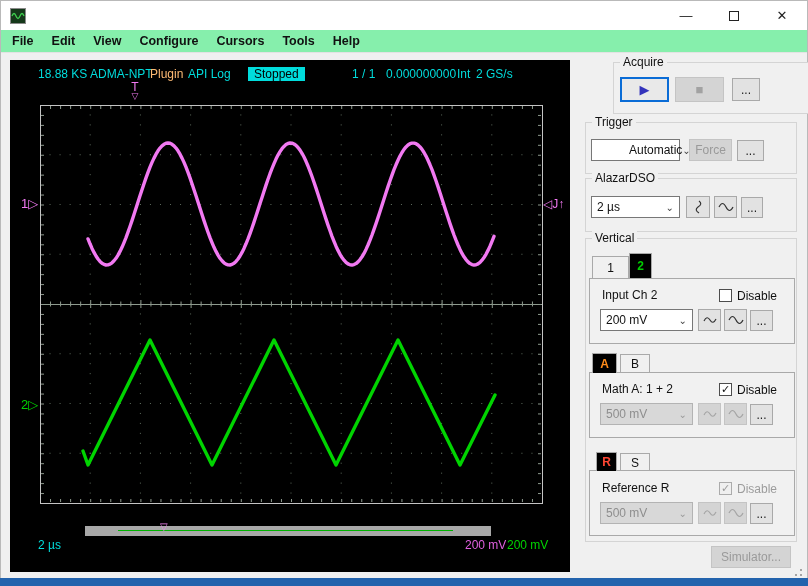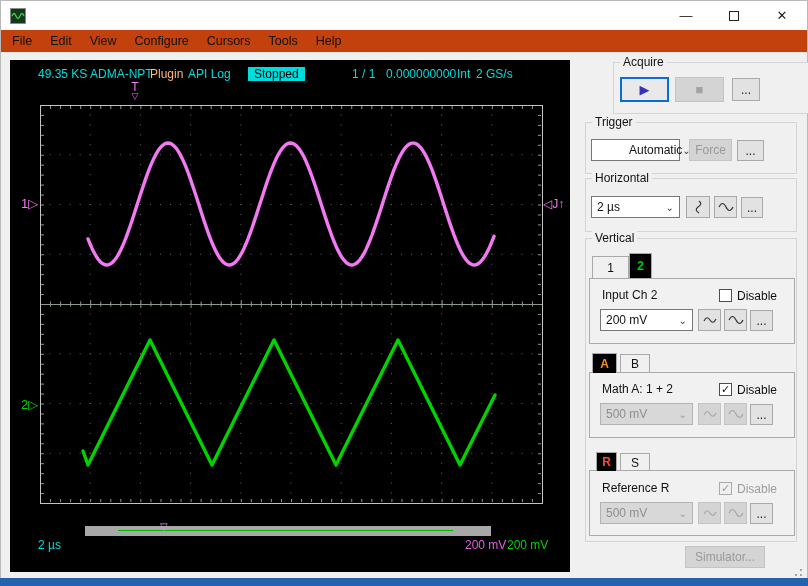--- a/index.html
+++ b/index.html
@@ -10,22 +10,22 @@
   
   .titlebar { position:absolute; left:1px; top:1px; width:806px; height:29px; background:#ffffff; }
   .app-icon { position:absolute; left:9px; top:7px; width:16px; height:16px; }
   .title-text { position:absolute; left:32px; top:7px; font-size:12.5px; color:#111; white-space:nowrap; }
   .win-btn { position:absolute; top:0; width:46px; height:29px; display:flex; align-items:center; justify-content:center; color:#222; }
   .wb-min { left:662px; font-size:13px; }
   .wb-max-glyph { width:10px; height:10px; border:1px solid #222; display:inline-block; }
   .wb-close { font-size:13px; }
 
   
-  .menubar { position:absolute; left:1px; top:30px; width:806px; height:23px; background:#c2410c;
-             border-bottom:1px solid #e3e3e3; display:flex; align-items:center; padding-left:2px; }
+  .menubar { position:absolute; left:1px; top:30px; width:806px; height:23px; background:#86efac;
+             border-bottom:1px solid #e3e3e3; display:flex; align-items:center; padding-left:2px;font-weight:bold; }
   .menu-item { font-size:12.5px; color:#111; padding:3px 9px; }
 
   
   .scope { position:absolute; left:10px; top:60px; width:560px; height:512px; background:#000; }
   .scope svg { position:absolute; left:0; top:0; }
   .st { position:absolute; top:7px; font-size:12px; color:#00dcdc; white-space:nowrap; }
   .st-gray { color:#fdba74; }
   .st-badge { background:#00dcdc; color:#000; padding:0 6px; }
   .mk { position:absolute; font-size:13px; white-space:nowrap; letter-spacing:0; }
   .mk-pink { color:#f279f2; }
@@ -90,21 +90,21 @@
     <span class="menu-item">File</span>
     <span class="menu-item">Edit</span>
     <span class="menu-item">View</span>
     <span class="menu-item">Configure</span>
     <span class="menu-item">Cursors</span>
     <span class="menu-item">Tools</span>
     <span class="menu-item">Help</span>
   </div>
 
   <div class="scope">
-    <span class="st" style="left:28px;">49.35 KS</span>
+    <span class="st" style="left:28px;">18.88 KS</span>
     <span class="st" style="left:80px;">ADMA-NPT</span>
     <span class="st st-gray" style="left:140px;">Plugin</span>
     <span class="st" style="left:178px;">API Log</span>
     <span class="st st-badge" style="left:238px;">Stopped</span>
     <span class="st" style="left:342px;">1 / 1</span>
     <span class="st" style="left:376px;">0.000000000</span>
     <span class="st" style="left:447px;">Int</span>
     <span class="st" style="left:466px;">2 GS/s</span>
 
     <span class="tmark" style="left:118px; top:20px; font-size:12px;">T</span>
@@ -1018,21 +1018,21 @@
     <span class="grp-label">Trigger</span>
     <div class="combo" style="left:5px; top:16px; width:89px; height:22px;padding-left:37px;">
       <span>Automatic</span>
       <span class="combo-arrow">⌄</span>
     </div>
     <div class="btn disabled" style="left:103px; top:16px; width:43px; height:22px;">Force</div>
     <div class="btn" style="left:151px; top:17px; width:27px; height:21px;">...</div>
   </div>
 
   <div class="grp" style="left:585px; top:178px; width:212px; height:54px;">
-    <span class="grp-label">Horizontal</span>
+    <span class="grp-label">AlazarDSO</span>
     <div class="combo" style="left:5px; top:17px; width:89px; height:22px;">
       <span>2 µs</span>
       <span class="combo-arrow">⌄</span>
     </div>
     <div class="btn icon-btn" style="left:100px; top:17px; width:24px; height:22px;">
       <svg width="14" height="16">
           <path d="M8 2 Q12 5 7 8 Q3 11 8 14" fill="none" stroke="#333" stroke-width="1.2"></path>
         </svg>
     </div>
     <div class="btn icon-btn" style="left:128px; top:17px; width:23px; height:22px;">
@@ -1113,21 +1113,21 @@
       </div>
       <div class="btn disabled icon-btn" style="left:134px; top:31px; width:23px; height:22px;">
         <svg width="18" height="14">
             <path d="M2 7 Q5.5 0 9 7 T16 7" fill="none" stroke="#a5a5a5" stroke-width="1.2"></path>
           </svg>
       </div>
       <div class="btn" style="left:160px; top:32px; width:23px; height:21px;">...</div>
     </div>
   </div>
 
-  <div class="btn disabled" style="left:685px; top:546px; width:80px; height:22px;">Simulator...</div>
+  <div class="btn disabled" style="left:711px; top:546px; width:80px; height:22px;">Simulator...</div>
 
   <span class="grip">
     <i style="left:5px; top:5px;"></i>
       <i style="left:5px; top:0;"></i>
       <i style="left:0; top:5px;"></i>
   </span>
 
   <div class="blue-strip"></div>
 </div>
 

